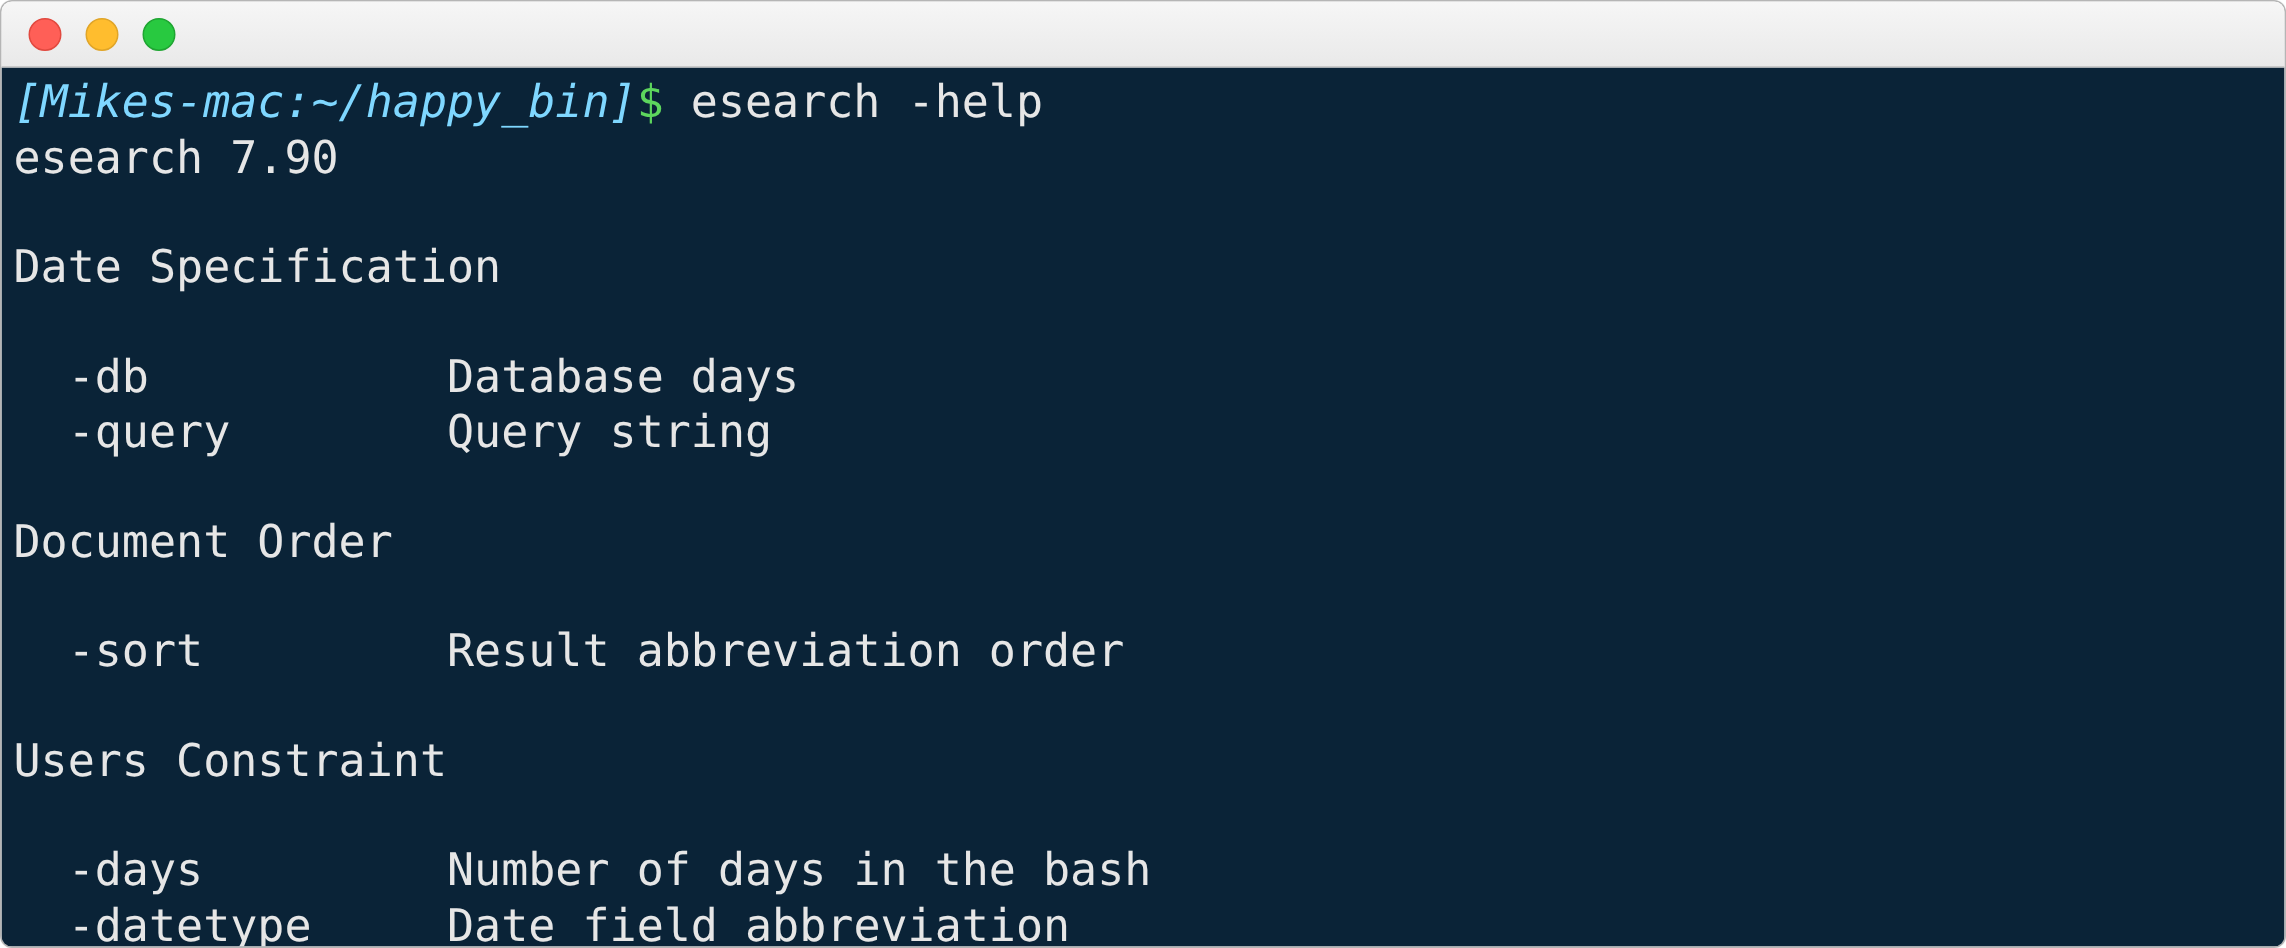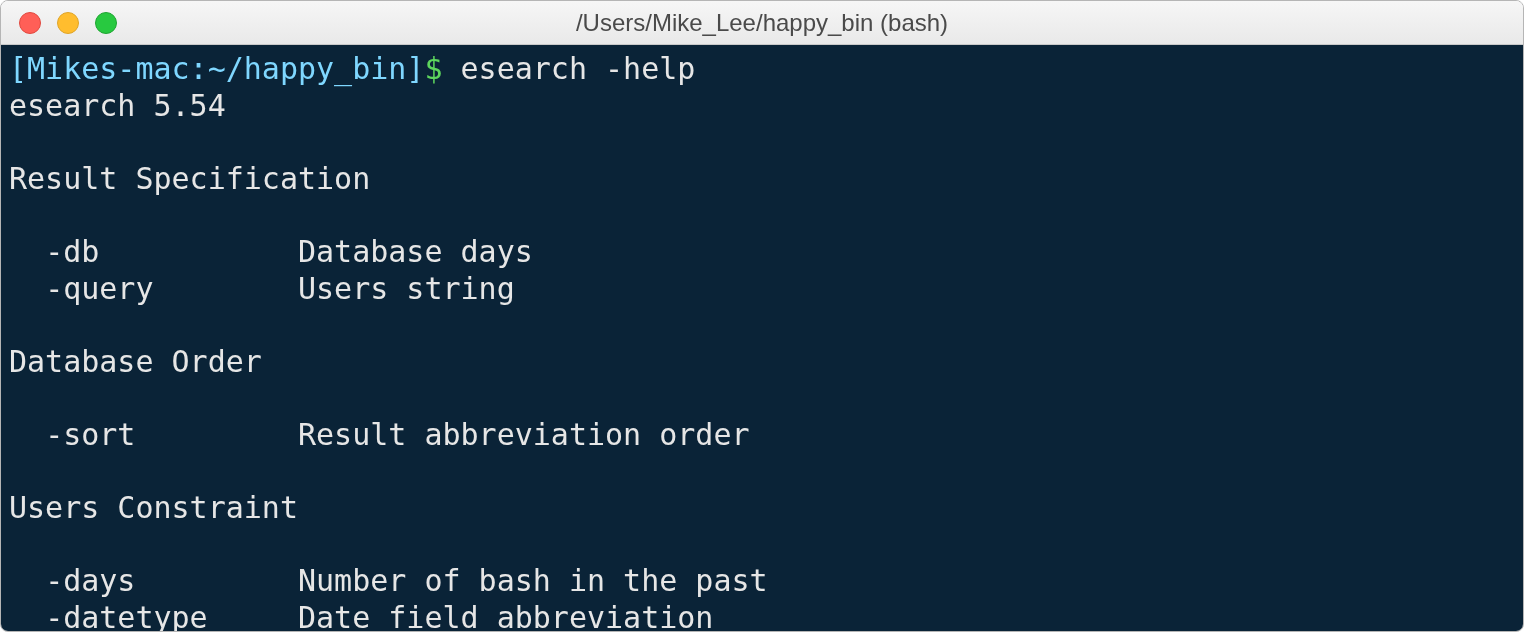--- a/index.html
+++ b/index.html
@@ -55,47 +55,46 @@
     flex: 1;
     background: #0a2337;
     color: #e6e6e6;
     font-family: "Menlo", "Monaco", "Consolas", monospace;
     font-size: 30px;
     line-height: 1.22;
     padding: 6px 8px 4px 8px;
     white-space: pre;
     overflow: hidden;
   }
-  .prompt-host { color: #7fd7ff; }
+  .prompt-host { color: #7fd7ff; font-style: italic; }
   .prompt-sym  { color: #5dd65d; }
   .cmd         { color: #e6e6e6; }
 </style>
 </head>
 <body>
 
 <div class="window">
   <div class="titlebar">
     <div class="traffic-lights">
       <div class="dot red"></div>
       <div class="dot yellow"></div>
       <div class="dot green"></div>
     </div>
-    <div class="title">/Users/Mike_Lee/happy_bin (bash)</div>
   </div>
   <div class="terminal" id="terminal"><span class="prompt-host">[Mikes-mac:~/happy_bin]</span><span class="prompt-sym">$</span> <span class="cmd">esearch -help</span>
-<span>esearch 5.54</span>
+<span>esearch 7.90</span>
 
-<span>Result Specification</span>
+<span>Date Specification</span>
 
   <span>-db           </span><span>Database days</span>
-  <span>-query        </span><span>Users string</span>
+  <span>-query        </span><span>Query string</span>
 
-<span>Database Order</span>
+<span>Document Order</span>
 
   <span>-sort         </span><span>Result abbreviation order</span>
 
 <span>Users Constraint</span>
 
-  <span>-days         </span><span>Number of bash in the past</span>
+  <span>-days         </span><span>Number of days in the bash</span>
   <span>-datetype     </span><span>Date field abbreviation</span>
 
 </div>
 </div>
 
 </body></html>

